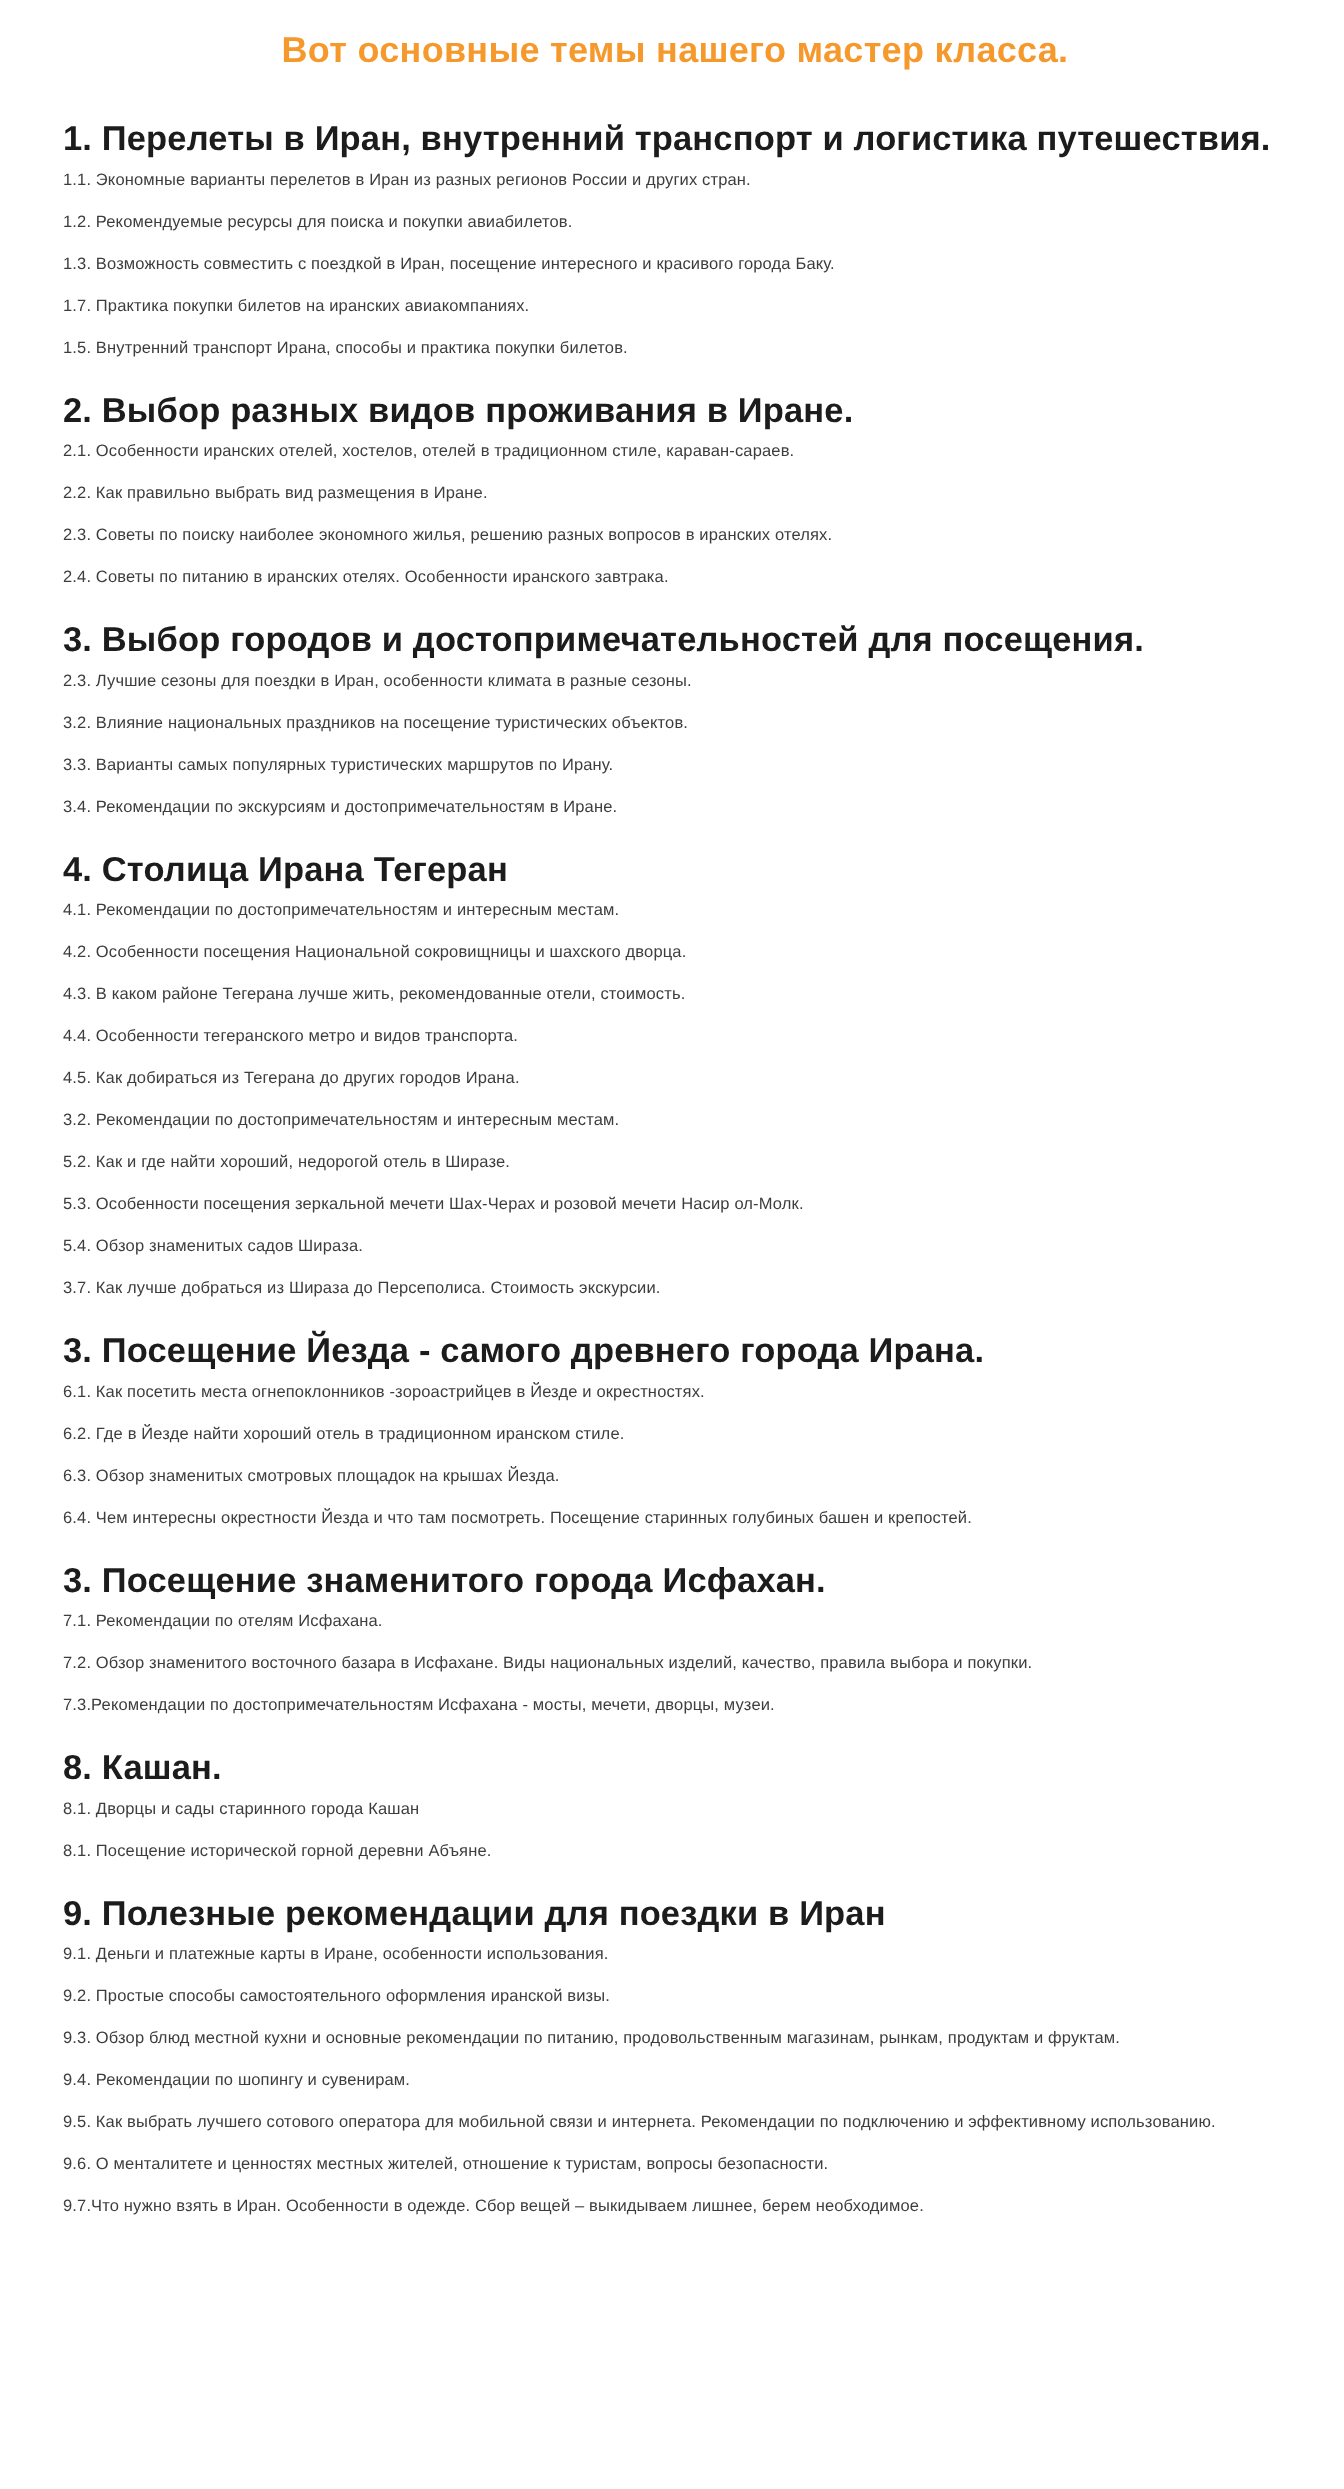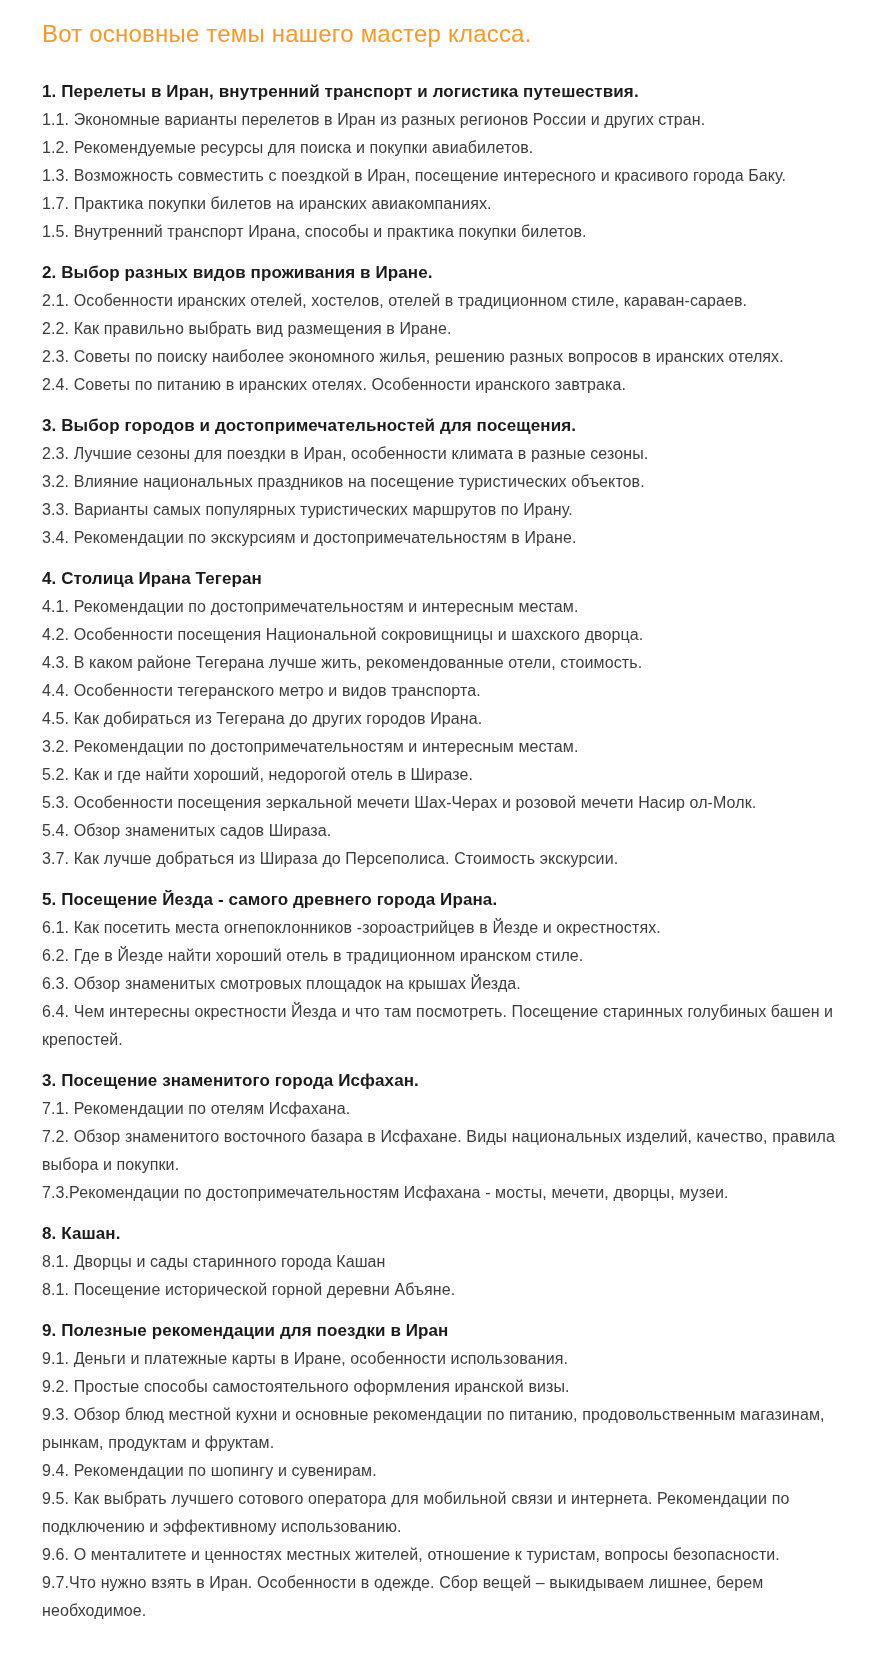--- a/index.html
+++ b/index.html
@@ -12,39 +12,40 @@
     font-family: "Liberation Sans", "DejaVu Sans", sans-serif;
     color: #3d3d3d;
     -webkit-font-smoothing: antialiased;
   }
   .page {
     box-sizing: border-box;
     width: 896px;
     padding: 16px 38px 40px 42px;
   }
   .page-title {
+    text-align: center;
     font-size: 24px;
-    font-weight: normal;
+    font-weight: bold;
     line-height: 32px;
     margin: 2px 0 28px 0;
     letter-spacing: 0.2px;
   }
   .topic-section {
     margin: 0;
   }
   .section-heading {
-    font-size: 17px;
+    font-size: 23px;
     font-weight: bold;
     color: #1c1c1c;
     line-height: 28px;
     margin: 13px 0 0 0;
     letter-spacing: 0.1px;
   }
   .topic-item {
-    font-size: 16px;
+    font-size: 11px;
     line-height: 28px;
     margin: 0;
     color: #3d3d3d;
     letter-spacing: 0.1px;
   }
 </style>
 </head>
 <body>
 
 <div class="page">
@@ -81,21 +82,21 @@
         <p class="topic-item">4.5. Как добираться из Тегерана до других городов Ирана.</p>
       </section>
       <section class="topic-section">
         <p class="topic-item">3.2. Рекомендации по достопримечательностям и интересным местам.</p>
         <p class="topic-item">5.2. Как и где найти хороший, недорогой отель в Ширазе.</p>
         <p class="topic-item">5.3. Особенности посещения зеркальной мечети Шах-Черах и розовой мечети Насир ол-Молк.</p>
         <p class="topic-item">5.4. Обзор знаменитых садов Шираза.</p>
         <p class="topic-item">3.7. Как лучше добраться из Шираза до Персеполиса. Стоимость экскурсии.</p>
       </section>
       <section class="topic-section">
-        <h2 class="section-heading">5. Посещение Йезда - самого древнего города Ирана.</h2>
+        <h2 class="section-heading">3. Посещение Йезда - самого древнего города Ирана.</h2>
         <p class="topic-item">6.1. Как посетить места огнепоклонников -зороастрийцев в Йезде и окрестностях.</p>
         <p class="topic-item">6.2. Где в Йезде найти хороший отель в традиционном иранском стиле.</p>
         <p class="topic-item">6.3. Обзор знаменитых смотровых площадок на крышах Йезда.</p>
         <p class="topic-item">6.4. Чем интересны окрестности Йезда и что там посмотреть. Посещение старинных голубиных башен и крепостей.</p>
       </section>
       <section class="topic-section">
         <h2 class="section-heading">3. Посещение знаменитого города Исфахан.</h2>
         <p class="topic-item">7.1. Рекомендации по отелям Исфахана.</p>
         <p class="topic-item">7.2. Обзор знаменитого восточного базара в Исфахане. Виды национальных изделий, качество, правила выбора и покупки.</p>
         <p class="topic-item">7.3.Рекомендации по достопримечательностям Исфахана - мосты, мечети, дворцы, музеи.</p>

